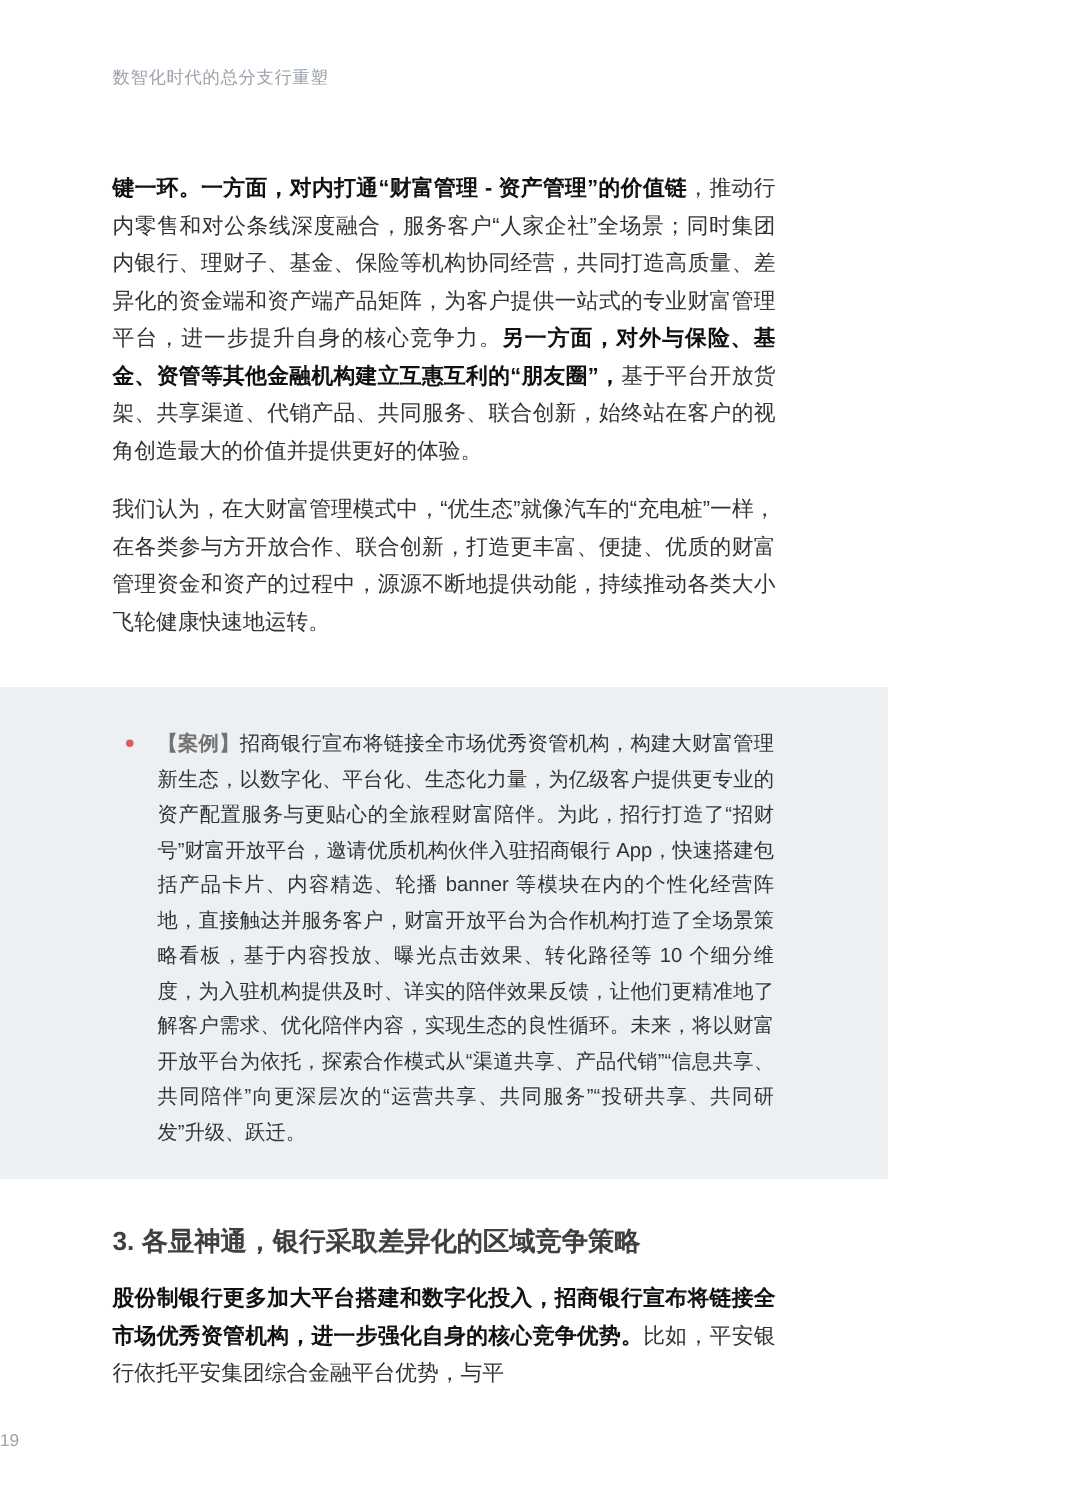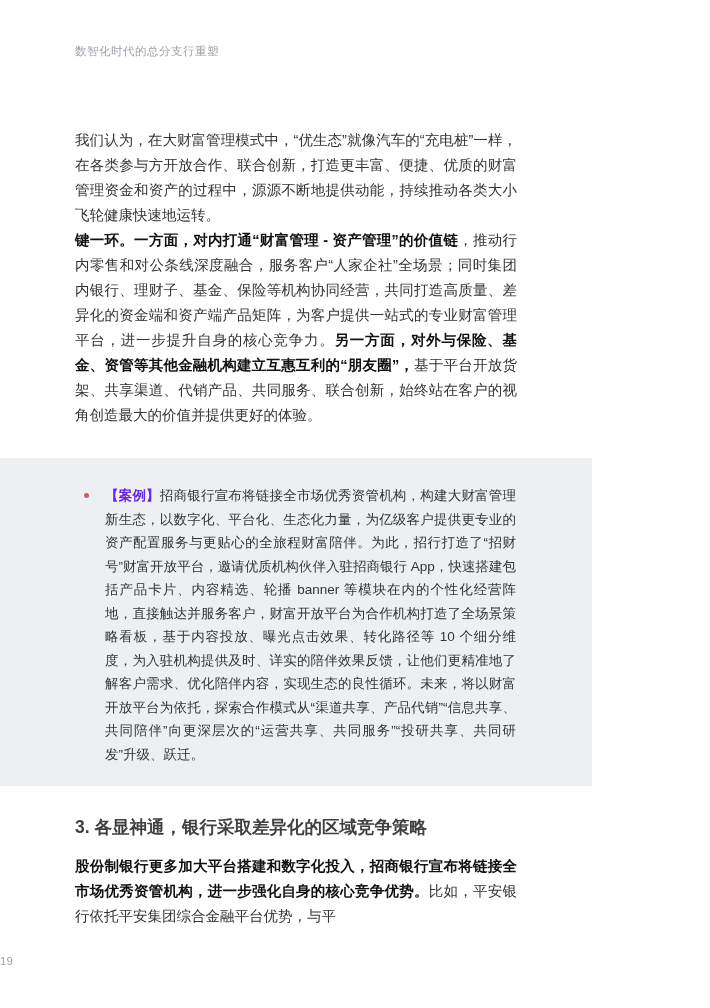--- a/index.html
+++ b/index.html
@@ -49,21 +49,21 @@
     margin-top: 9px;
     margin-right: 16px;
     flex: 0 0 auto;
   }
   .case-text {
     font-size: 13.5px;
     line-height: 23.5px;
     color: #333333;
     text-align: justify;
   }
-  .case-text .b { font-weight: bold; color: #6d28d9; }
+  .case-text .b { font-weight: bold; color: #737373; }
   .section-heading {
     margin: 28px 75px 0;
     font-size: 17.5px;
     line-height: 26px;
     font-weight: bold;
     color: #404040;
   }
   .p3 { margin-top: 14px; }
   .p4 { margin-top: 13px; }
   .p5 { margin-top: 14px; }
@@ -78,23 +78,23 @@
 </style>
 </head>
 <body>
 
 <div class="page">
 
   <div class="page-header">数智化时代的总分支行重塑</div>
 
   <main>
 
+    <p class="body-p p1"><span class="b">键一环。一方面，对内打通“财富管理 - 资产管理”的价值链</span><span>，推动行内零售和对公条线深度融合，服务客户“人家企社”全场景；同时集团内银行、理财子、基金、保险等机构协同经营，共同打造高质量、差异化的资金端和资产端产品矩阵，为客户提供一站式的专业财富管理平台，进一步提升自身的核心竞争力。</span><span class="b">另一方面，对外与保险、基金、资管等其他金融机构建立互惠互利的“朋友圈”，</span><span>基于平台开放货架、共享渠道、代销产品、共同服务、联合创新，始终站在客户的视角创造最大的价值并提供更好的体验。</span></p>
+
     <p class="body-p p2">我们认为，在大财富管理模式中，“优生态”就像汽车的“充电桩”一样，在各类参与方开放合作、联合创新，打造更丰富、便捷、优质的财富管理资金和资产的过程中，源源不断地提供动能，持续推动各类大小飞轮健康快速地运转。</p>
-
-    <p class="body-p p1"><span class="b">键一环。一方面，对内打通“财富管理 - 资产管理”的价值链</span><span>，推动行内零售和对公条线深度融合，服务客户“人家企社”全场景；同时集团内银行、理财子、基金、保险等机构协同经营，共同打造高质量、差异化的资金端和资产端产品矩阵，为客户提供一站式的专业财富管理平台，进一步提升自身的核心竞争力。</span><span class="b">另一方面，对外与保险、基金、资管等其他金融机构建立互惠互利的“朋友圈”，</span><span>基于平台开放货架、共享渠道、代销产品、共同服务、联合创新，始终站在客户的视角创造最大的价值并提供更好的体验。</span></p>
 
     <div class="case-box">
       <span class="case-bullet"></span>
       <div class="case-text"><span class="b">【案例】</span><span>招商银行宣布将链接全市场优秀资管机构，构建大财富管理新生态，以数字化、平台化、生态化力量，为亿级客户提供更专业的资产配置服务与更贴心的全旅程财富陪伴。为此，招行打造了“招财号”财富开放平台，邀请优质机构伙伴入驻招商银行 App，快速搭建包括产品卡片、内容精选、轮播 banner 等模块在内的个性化经营阵地，直接触达并服务客户，财富开放平台为合作机构打造了全场景策略看板，基于内容投放、曝光点击效果、转化路径等 10 个细分维度，为入驻机构提供及时、详实的陪伴效果反馈，让他们更精准地了解客户需求、优化陪伴内容，实现生态的良性循环。未来，将以财富开放平台为依托，探索合作模式从“渠道共享、产品代销”“信息共享、共同陪伴”向更深层次的“运营共享、共同服务”“投研共享、共同研发”升级、跃迁。</span></div>
     </div>
 
     <h2 class="section-heading">3. 各显神通，银行采取差异化的区域竞争策略</h2>
 
 
 

